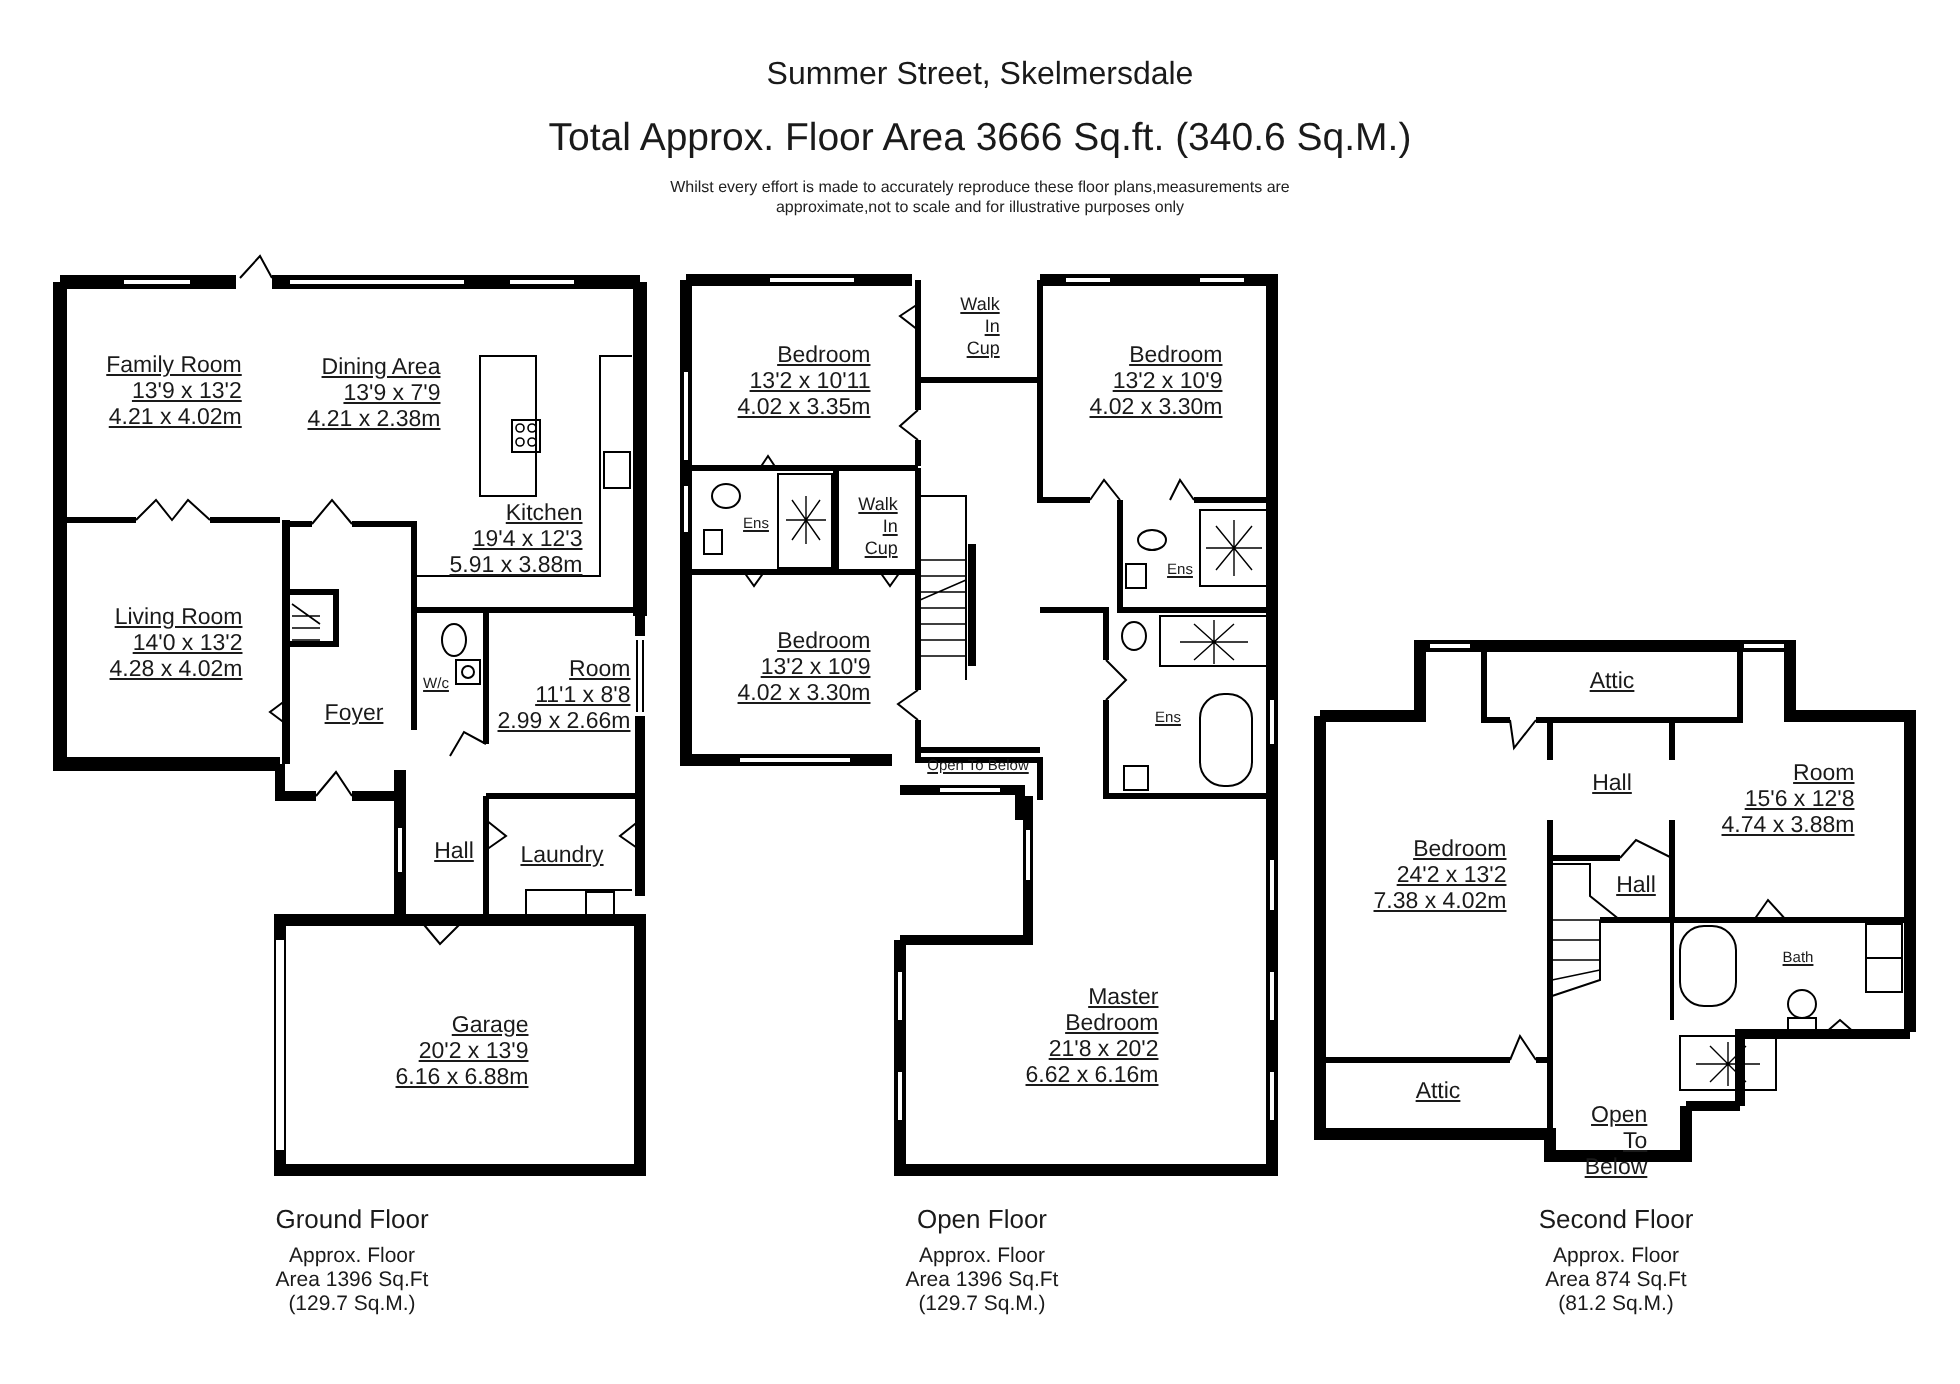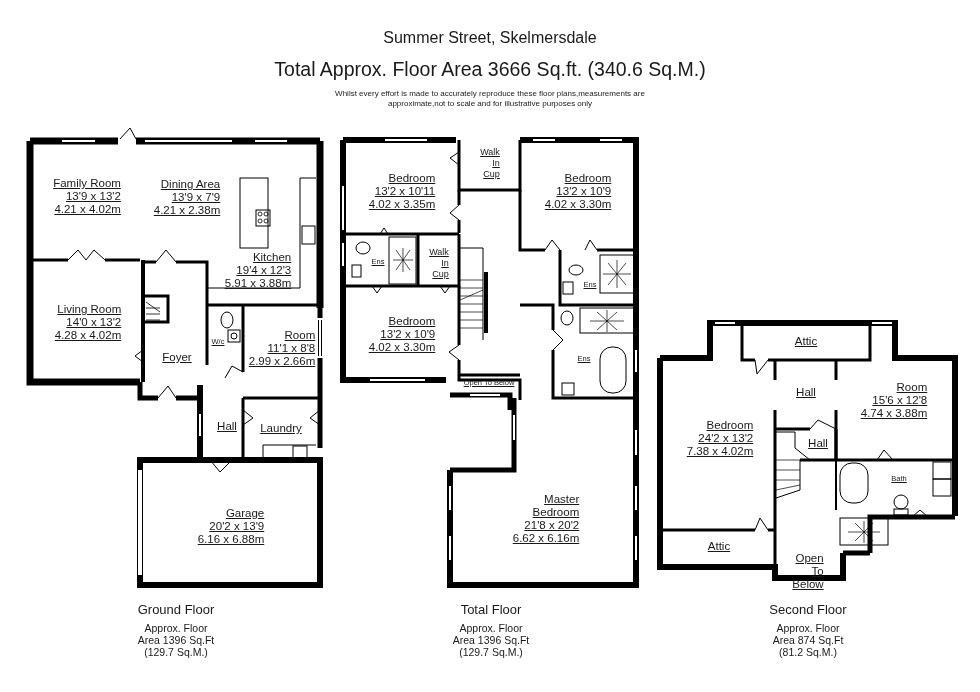--- a/index.html
+++ b/index.html
@@ -333,21 +333,21 @@
   <div>Below</div>
 </div>
 
 <div class="floor-caption" style="left:176px; top:602px;">
   <div class="fname">Ground Floor</div>
   <div class="farea">Approx. Floor</div>
   <div class="farea">Area 1396 Sq.Ft</div>
   <div class="farea">(129.7 Sq.M.)</div>
 </div>
 <div class="floor-caption" style="left:491px; top:602px;">
-  <div class="fname">Total Floor</div>
+  <div class="fname">Open Floor</div>
   <div class="farea">Approx. Floor</div>
   <div class="farea">Area 1396 Sq.Ft</div>
   <div class="farea">(129.7 Sq.M.)</div>
 </div>
 <div class="floor-caption" style="left:808px; top:602px;">
   <div class="fname">Second Floor</div>
   <div class="farea">Approx. Floor</div>
   <div class="farea">Area 874 Sq.Ft</div>
   <div class="farea">(81.2 Sq.M.)</div>
 </div>

